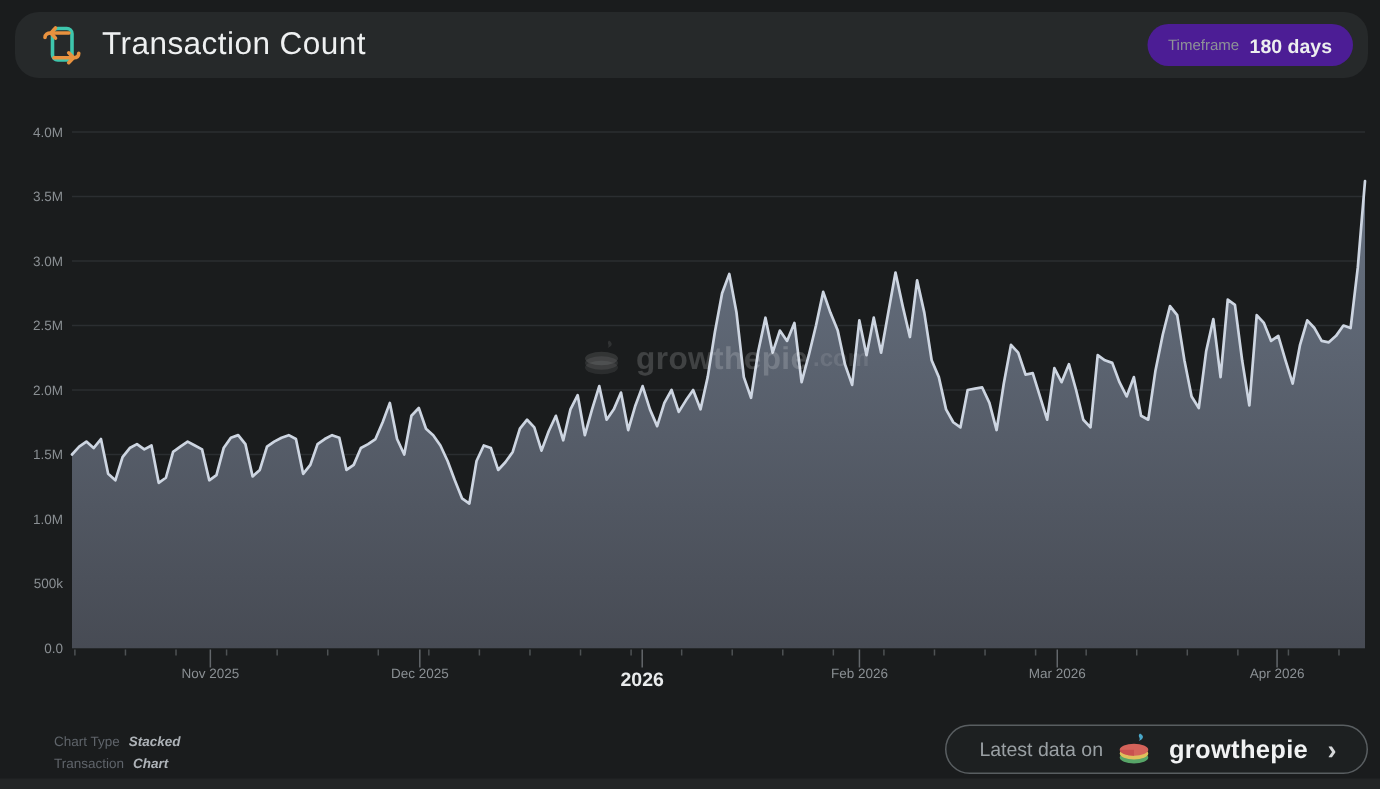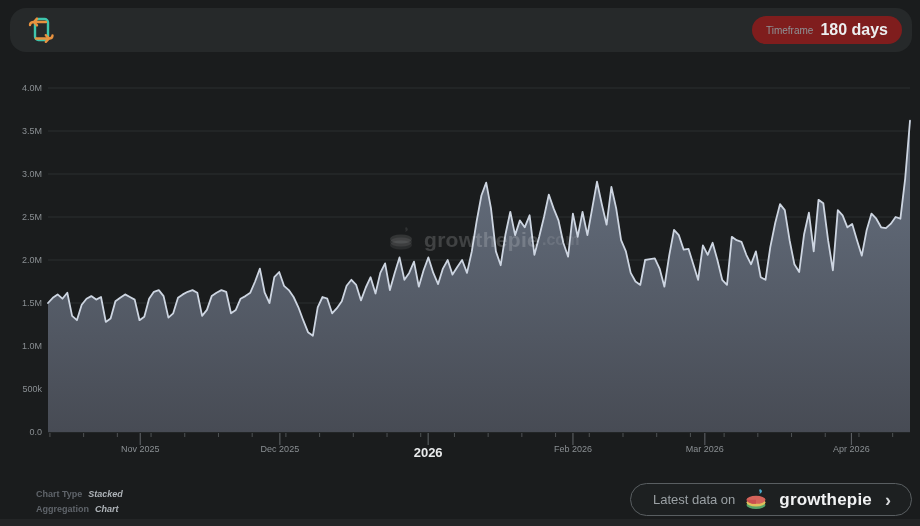--- a/index.html
+++ b/index.html
@@ -4,35 +4,35 @@
 <style>
   html,body{margin:0;padding:0;background:#101213;}
   .page{position:relative;width:920px;height:526px;background:#1a1c1d;overflow:hidden;
         font-family:"Liberation Sans",sans-serif;}
   
   .header-bar{position:absolute;left:10px;top:8px;right:8px;height:44px;background:#26292a;
               border-radius:16px;display:flex;align-items:center;padding:0 10px 0 16px;box-sizing:border-box;}
   .tx-icon{width:30px;height:32px;flex:0 0 auto;}
   .page-title{margin:0 0 0 12px;font-size:21px;font-weight:500;color:#eef0f1;letter-spacing:.3px;}
   .spacer{flex:1;}
-  .timeframe-pill{display:flex;align-items:center;gap:7px;background:#7f1d1d;border-radius:14px;
+  .timeframe-pill{display:flex;align-items:center;gap:7px;background:#4c1d95;border-radius:14px;
                   height:28px;padding:0 14px;cursor:pointer;}
   .timeframe-pill .tf-label{font-size:10px;color:#8e9397;}
-  .timeframe-pill .tf-value{font-size:16px;color:#eceeef;font-weight:600;}
+  .timeframe-pill .tf-value{font-size:13px;color:#eceeef;font-weight:600;}
   
   #chart-svg{position:absolute;left:0;top:0;width:920px;height:526px;}
   .watermark{position:absolute;left:388px;top:226px;display:flex;align-items:center;gap:6px;
              pointer-events:none;}
   .watermark .wm-brand{font-size:21px;font-weight:700;color:rgba(255,255,255,0.17);letter-spacing:.3px;}
   .watermark .wm-suffix{font-size:16px;font-weight:600;color:rgba(255,255,255,0.10);margin-left:-3px;}
   .wm-pie{opacity:.55;}
   
   .footer-meta{position:absolute;left:36px;bottom:9px;font-size:9px;line-height:15px;}
   .meta-row{display:flex;gap:6px;}
-  .meta-label{color:#5f646a;font-weight:bold;}
+  .meta-label{color:#5f646a;}
   .meta-value{color:#aeb3b8;font-weight:700;font-style:italic;}
   
   .cta-button{position:absolute;right:8px;bottom:10px;height:33px;display:flex;align-items:center;
               gap:9px;padding:0 20px 0 22px;border:1.5px solid #595e61;border-radius:24px;
               background:#1d2021;box-sizing:border-box;cursor:pointer;}
   .cta-prefix{font-size:13px;color:#9aa0a4;}
   .cta-brand{font-size:17px;font-weight:700;color:#f1f2f3;letter-spacing:.2px;}
   .cta-chevron{font-size:18px;color:#d5d7d9;font-weight:700;margin-left:4px;line-height:1;}
   .bottom-strip{position:absolute;left:0;right:0;bottom:0;height:7px;background:#232526;}
 </style>
@@ -122,34 +122,35 @@
   </div>
 
   <div class="header-bar">
     <svg class="tx-icon" viewBox="0 0 30 32">
       <rect x="9" y="5" width="13" height="21" rx="3.5" fill="none" stroke="#3ec6ad" stroke-width="2.4"></rect>
       <path d="M20 8 L8 8 Q4 8 4 11" fill="none" stroke="#e8923f" stroke-width="2.4" stroke-linecap="round"></path>
       <path d="M8 8 L11 4.6 M8 8 L11 11.4" stroke="#e8923f" stroke-width="2.4" stroke-linecap="round" fill="none"></path>
       <path d="M10 24.5 L23 24.5 Q26.5 24.5 26.5 21.5" fill="none" stroke="#e8923f" stroke-width="2.4" stroke-linecap="round"></path>
       <path d="M23 24.5 L19.8 21.2 M23 24.5 L19.8 27.8" stroke="#e8923f" stroke-width="2.4" stroke-linecap="round" fill="none"></path>
     </svg>
+    <h1 class="page-title">Transaction Count</h1>
     <div class="spacer"></div>
     <div class="timeframe-pill">
       <span class="tf-label">Timeframe</span>
       <span class="tf-value">180 days</span>
     </div>
   </div>
 
   <div class="footer-meta">
     <div class="meta-row">
       <span class="meta-label">Chart Type</span>
       <span class="meta-value">Stacked</span>
     </div>
     <div class="meta-row">
-      <span class="meta-label">Aggregation</span>
+      <span class="meta-label">Transaction</span>
       <span class="meta-value">Chart</span>
     </div>
   </div>
 
   <div class="cta-button">
     <span class="cta-prefix">Latest data on</span>
     <svg width="26" height="24" viewBox="0 0 26 24">
       <path d="M16 1 c-2.2 2 1.2 3 -0.8 5 c3 -1.2 4 -3.2 0.8 -5 Z" fill="#4aa8c9"></path>
       <ellipse cx="12" cy="17" rx="9.5" ry="4" fill="#57a568"></ellipse>
       <ellipse cx="12" cy="14.4" rx="9.5" ry="4" fill="#dfc05c"></ellipse>

